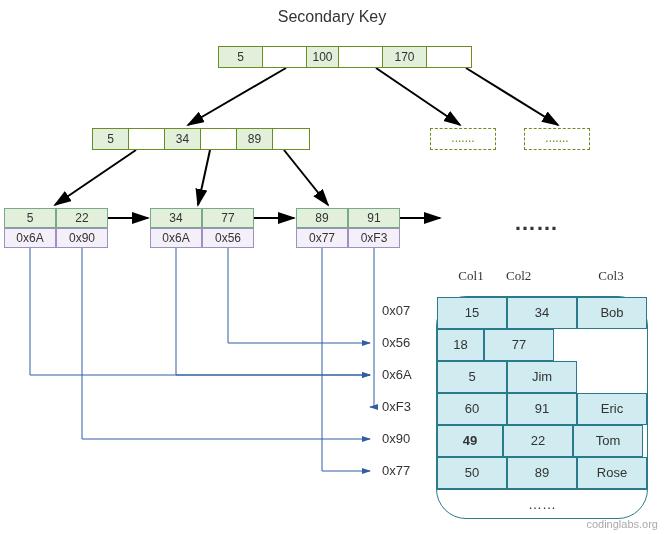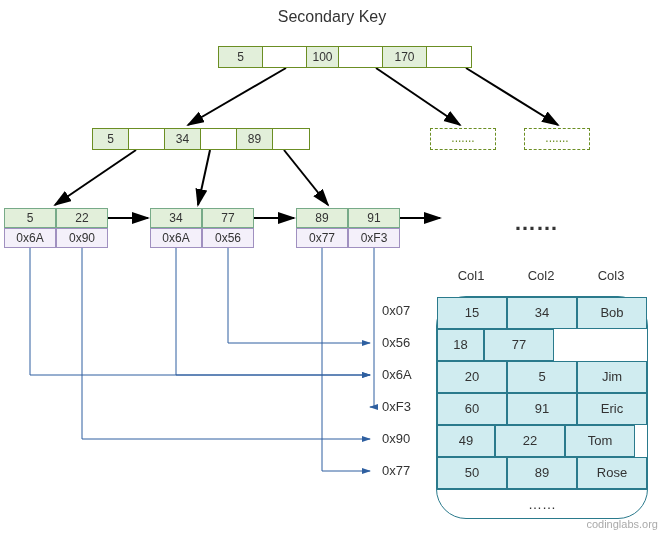--- a/index.html
+++ b/index.html
@@ -197,47 +197,46 @@
 
 <div class="ellipsis-big" style="left:514px; top:210px;">……</div>
 
 <div class="addr-label" style="left:382px; top:303px;">0x07</div>
 <div class="addr-label" style="left:382px; top:335px;">0x56</div>
 <div class="addr-label" style="left:382px; top:367px;">0x6A</div>
 <div class="addr-label" style="left:382px; top:399px;">0xF3</div>
 <div class="addr-label" style="left:382px; top:431px;">0x90</div>
 <div class="addr-label" style="left:382px; top:463px;">0x77</div>
 
-<div class="thead" style="position:absolute; left:436px; top:268px; display:flex;">
+<div class="thead" style="position:absolute; left:436px; top:268px; display:flex;font-family:Liberation Serif, serif;">
   <div class="th" style="width:70px; text-align:center;">Col1</div>
-  <div class="th" style="width:70px; text-align:center;">Col2</div>
+  <div class="th" style="width:70px; ">Col2</div>
   <div class="th" style="width:70px; text-align:center;">Col3</div>
 </div>
 <div class="table" style="left:436px; top:296px; width:212px;border-radius:30px;">
   <div class="tr">
     <div class="td" style="width:70px;">15</div>
     <div class="td" style="width:70px;">34</div>
     <div class="td" style="width:70px;">Bob</div>
   </div>
   <div class="tr">
     <div class="td" style="width:47px;">18</div>
     <div class="td" style="width:70px;">77</div>
   </div>
   <div class="tr">
-    <div class="td" style="width:70px;">20</div>
     <div class="td" style="width:70px;">5</div>
     <div class="td" style="width:70px;">Jim</div>
   </div>
   <div class="tr">
     <div class="td" style="width:70px;">60</div>
     <div class="td" style="width:70px;">91</div>
     <div class="td" style="width:70px;">Eric</div>
   </div>
   <div class="tr">
-    <div class="td" style="width:58px;">49</div>
+    <div class="td" style="width:66px;font-weight:bold;">49</div>
     <div class="td" style="width:70px;">22</div>
     <div class="td" style="width:70px;">Tom</div>
   </div>
   <div class="tr">
     <div class="td" style="width:70px;">50</div>
     <div class="td" style="width:70px;">89</div>
     <div class="td" style="width:70px;">Rose</div>
   </div>
   <div class="tfoot">……</div>
 </div>

